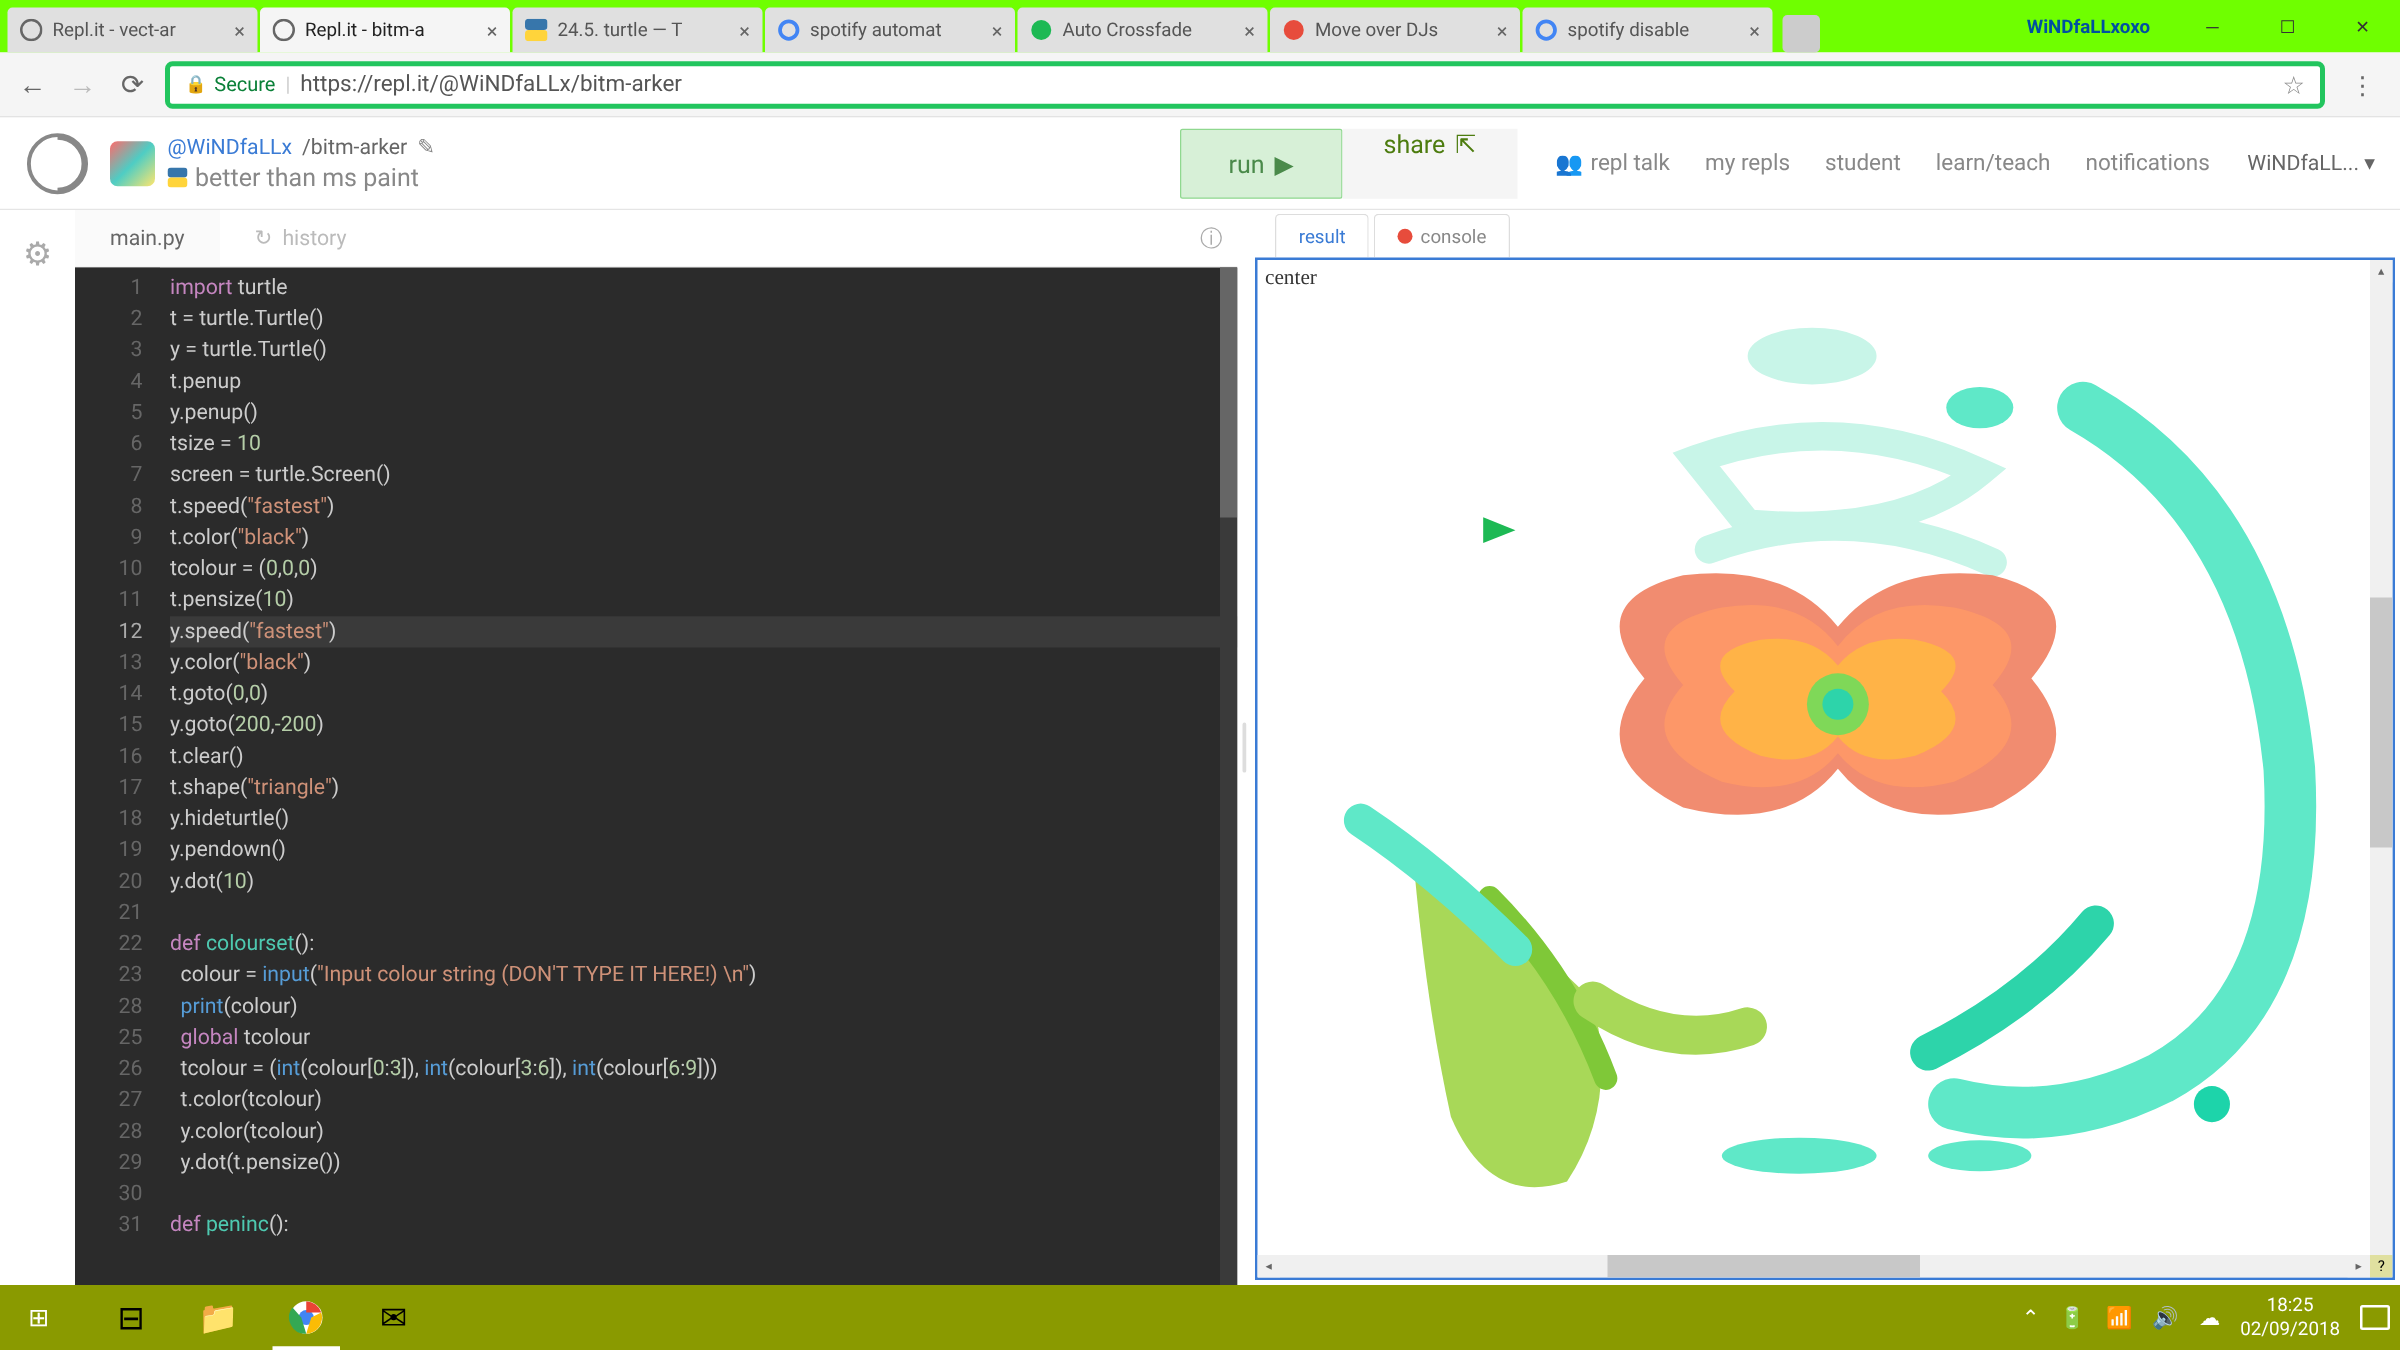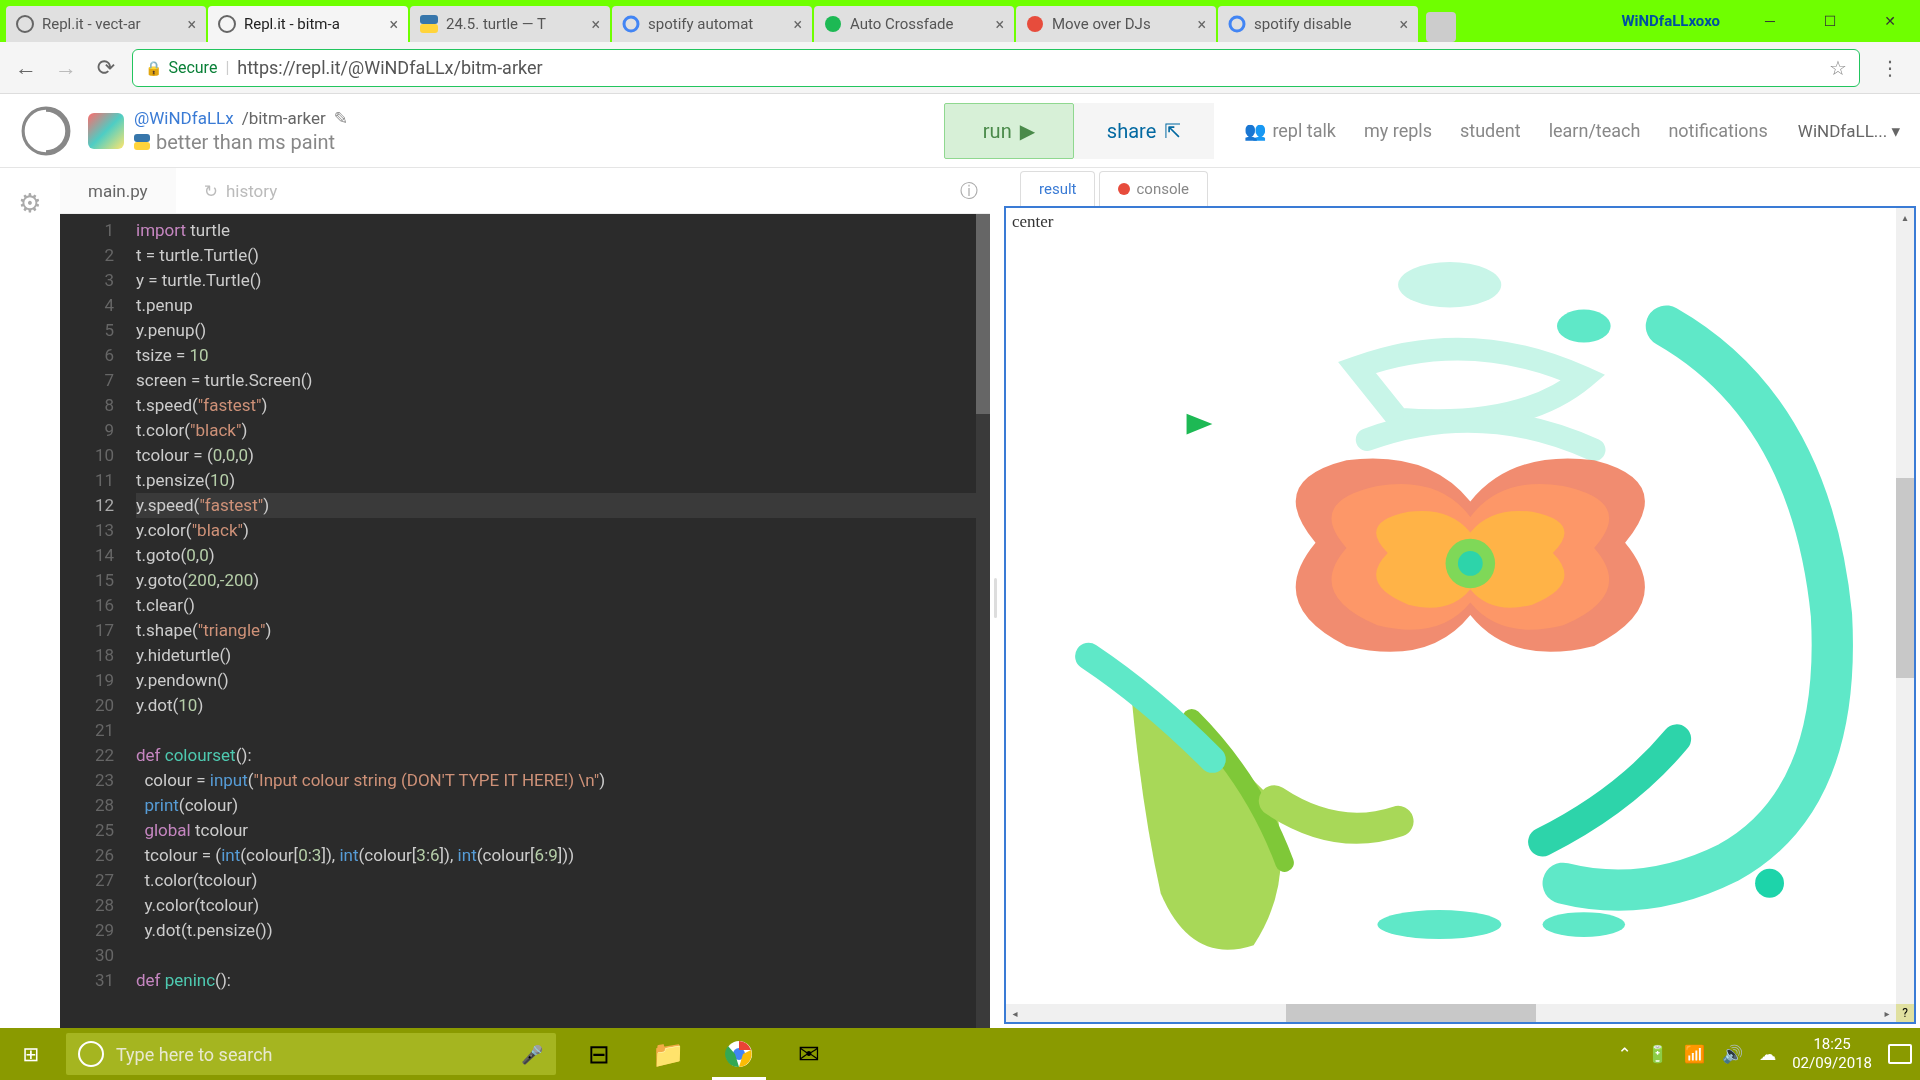--- a/index.html
+++ b/index.html
@@ -15,39 +15,39 @@
 .tab .close { font-size:16px; color:#666; margin-left:6px; cursor:pointer; }
 .win-user { color:#0050a0; font-size:15px; padding:0 20px; font-weight:bold; }
 .win-controls { display:flex; height:100%; }
 .win-btn { width:60px; display:flex; align-items:center; justify-content:center; color:#333; font-size:14px; cursor:pointer; }
 .win-btn.close-btn { color:#333; }
 
 
 .urlbar { height:52px; background:#f5f5f5; border-bottom:1px solid #ddd; display:flex; align-items:center; padding:0 12px; gap:12px; }
 .nav-btn { width:28px; height:28px; display:flex; align-items:center; justify-content:center; color:#666; font-size:22px; cursor:pointer; }
 .nav-btn.disabled { color:#bbb; }
-.url-field { flex:1; height:38px; border:1px solid #22c55e; border-radius:6px; display:flex; align-items:center; padding:0 12px; background:#fff; gap:8px; }
+.url-field { flex:1; height:38px; border:4px solid #22c55e; border-radius:6px; display:flex; align-items:center; padding:0 12px; background:#fff; gap:8px; }
 .secure { color:#0a8038; font-size:16px; display:flex; align-items:center; gap:6px; }
 .secure::before { content:"🔒"; font-size:14px; }
 .url-text { font-size:18px; color:#555; }
 .star { font-size:20px; color:#888; }
 .menu-dots { font-size:20px; color:#666; padding:0 8px; cursor:pointer; }
 
 
 .repl-header { height:74px; background:#fff; display:flex; align-items:center; padding:0 20px; border-bottom:1px solid #e5e5e5; }
 .repl-logo { width:52px; height:52px; margin-right:16px; }
 .avatar { width:36px; height:36px; border-radius:6px; margin-right:10px; background:linear-gradient(135deg,#ff6b6b,#4ecdc4,#ffe66d); }
 .repl-title { display:flex; flex-direction:column; }
 .repl-title-top { display:flex; align-items:center; gap:8px; font-size:17px; }
 .repl-user { color:#3a7bd5; }
 .repl-name { color:#666; }
 .repl-sub { font-size:20px; color:#888; display:flex; align-items:center; gap:6px; margin-top:2px; }
 .py-icon { width:16px; height:16px; }
 .run-btn { margin-left:auto; background:#d7f0d7; border:1px solid #8fd88f; color:#4a8a4a; height:56px; width:130px; font-size:20px; display:flex; align-items:center; justify-content:center; gap:8px; cursor:pointer; border-radius:2px; }
-.share-btn { background:#f5f5f5; color:#0369a1; height:56px; width:140px; font-size:20px; display:flex; align-items:center; justify-content:center; gap:8px; margin-left:0; cursor:pointer; }
+.share-btn { background:#f5f5f5; color:#4d7c0f; height:56px; width:140px; font-size:20px; display:flex; align-items:flex-start; justify-content:center; gap:8px; margin-left:0; cursor:pointer; }
 .nav-links { display:flex; gap:28px; margin-left:30px; font-size:18px; color:#888; }
 .nav-link { cursor:pointer; display:flex; align-items:center; gap:6px; }
 .user-menu { margin-left:30px; font-size:17px; color:#666; cursor:pointer; }
 
 
 .main { display:flex; height:calc(100% - 42px - 52px - 74px - 52px); }
 .settings-col { width:60px; display:flex; justify-content:center; padding-top:20px; }
 .gear { font-size:26px; color:#aaa; cursor:pointer; }
 .editor-col { flex:0 0 930px; display:flex; flex-direction:column; }
 .file-tabs { height:46px; background:#fff; display:flex; align-items:center; border-bottom:1px solid #eee; position:relative; }
@@ -339,25 +339,20 @@
         <div class="hscroll-thumb"></div>
         <div class="hscroll-arrow" style="right:0">▸</div>
       </div>
       <div class="help-corner">?</div>
     </div>
   </div>
 </div>
 
 <div class="taskbar">
   <div class="start">⊞</div>
-  <div class="search-box">
-    <div class="cortana"></div>
-    <span class="search-text">Type here to search</span>
-    <span class="mic">🎤</span>
-  </div>
   <div class="task-icons">
     <div class="task-icon">⊟</div>
     <div class="task-icon">📁</div>
     <div class="task-icon active">
         <svg width="28" height="28" viewBox="0 0 28 28">
           <circle cx="14" cy="14" r="13" fill="#fff"></circle>
           <circle cx="14" cy="14" r="6" fill="#4285f4"></circle>
           <path d="M14 1 A13 13 0 0 1 26 10 L14 10 Z" fill="#ea4335"></path>
           <path d="M26 10 A13 13 0 0 1 14 27 L18 14 Z" fill="#fbbc05"></path>
           <path d="M14 27 A13 13 0 0 1 3 6 L10 14 Z" fill="#34a853"></path>

